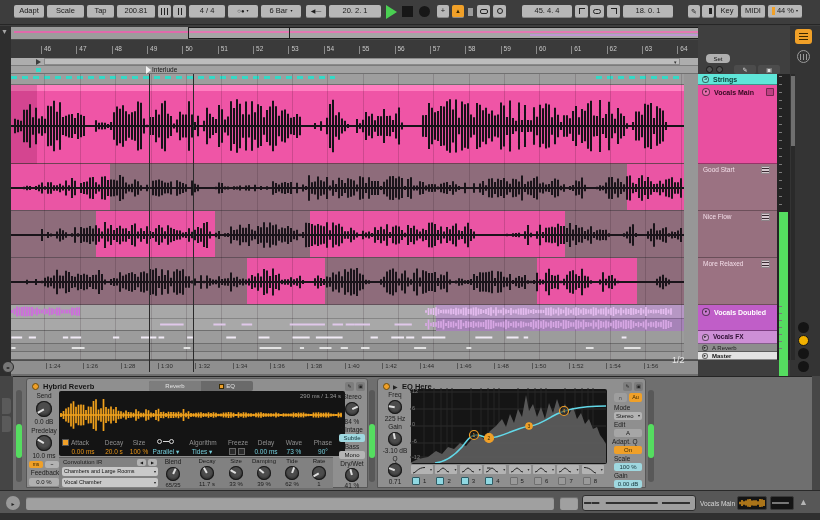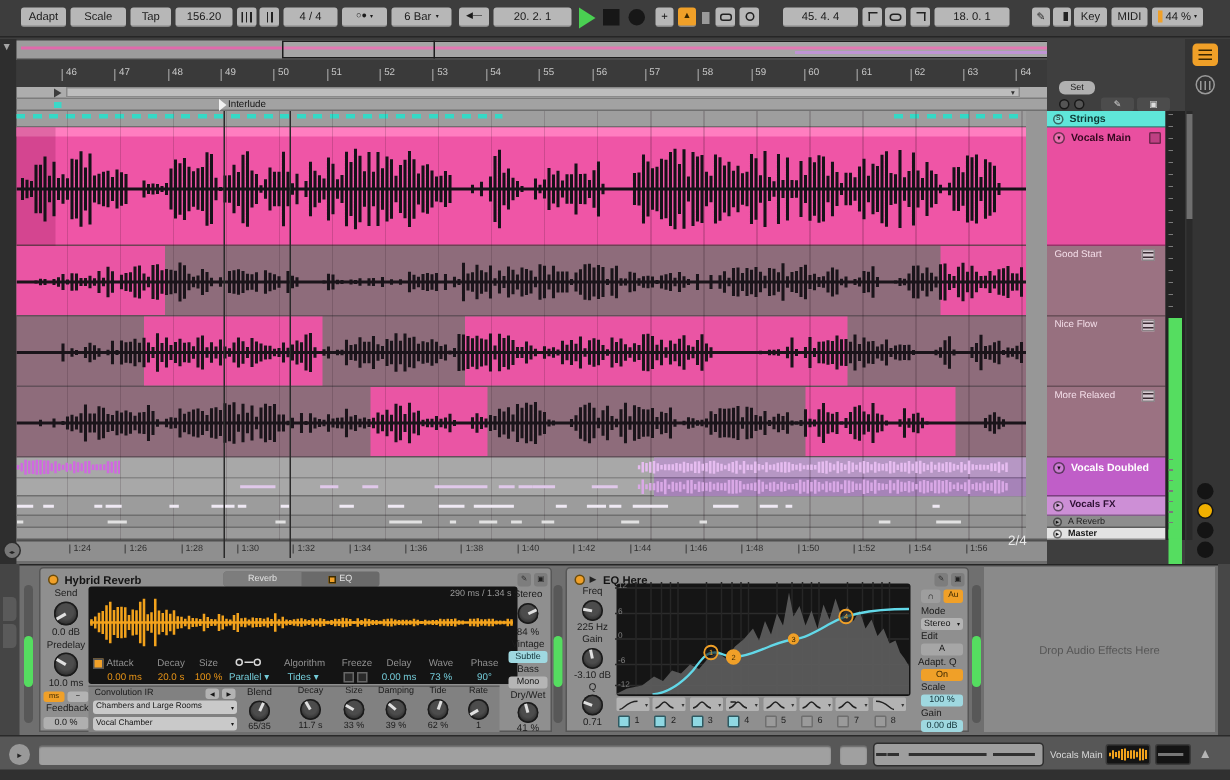--- a/index.html
+++ b/index.html
@@ -34,21 +34,21 @@
 </style>
 </head>
 <body>
 
 <div id="app">
 
   <div class="abs" style="left:0;top:0;width:820px;height:25px;background:#3d3d3d;border-bottom:1px solid #262626"></div>
   <div class="tbtn" style="left:14px;top:5px;width:30px">Adapt</div>
   <div class="tbtn" style="left:47px;top:5px;width:37px">Scale</div>
   <div class="tbtn" style="left:87px;top:5px;width:27px">Tap</div>
-  <div class="tbtn" style="left:117px;top:5px;width:38px">156.20</div>
+  <div class="tbtn" style="left:117px;top:5px;width:38px">200.81</div>
   <div class="tbtn" style="left:158px;top:5px;width:13px">
       <span style="width:7px;height:7px;background:repeating-linear-gradient(90deg,#222 0 1px,transparent 1px 3px)"></span>
     </div>
   <div class="tbtn" style="left:173px;top:5px;width:13px">
       <span style="width:7px;height:7px;background:repeating-linear-gradient(90deg,transparent 0 2px,#222 2px 3px)"></span>
     </div>
   <div class="tbtn" style="left:189px;top:5px;width:36px">4 / 4</div>
   <div class="tbtn" style="left:228px;top:5px;width:30px;gap:2px">
       <span style="font-size:6px">○●</span>
       <span style="font-size:4px">▾</span>
@@ -168,21 +168,21 @@
   <div class="abs" style="left:11px;top:352px;width:673px;height:8px;background:#9b9b9b;border-bottom:1px solid #5a5a5a"></div>
 
   <div class="abs" style="left:684px;top:74px;width:14px;height:286px;background:#979797;border-bottom:1px solid #5a5a5a"></div>
 
   <div class="abs" style="left:11px;top:74px;width:673px;height:286px;z-index:5;pointer-events:none;background:repeating-linear-gradient(90deg,transparent 0 33.5px,rgba(25,8,18,.16) 33.5px 34.5px,transparent 34.5px 35.35px)"></div>
 
   <div class="abs" style="left:149px;top:74px;width:1px;height:298px;background:#2a2a2a;z-index:7"></div>
   <div class="abs" style="left:193px;top:74px;width:1px;height:298px;background:#2a2a2a;z-index:7"></div>
 
   <div class="abs" id="time-ruler" style="left:11px;top:360px;width:687px;height:14px;background:#8f8f8f;border-top:1px solid #4f4f4f"></div>
-  <div class="abs" style="left:672px;top:355px;font-size:9px;color:#e8e8e8;z-index:8">2/4</div>
+  <div class="abs" style="left:672px;top:355px;font-size:9px;color:#e8e8e8;z-index:8">1/2</div>
   <div class="abs" style="left:2px;top:361px;width:12px;height:12px;border-radius:50%;background:#777;border:1px solid #2c2c2c;display:flex;align-items:center;justify-content:center;font-size:4px;color:#222">◂▸</div>
   <div class="abs" style="left:11px;top:374px;width:687px;height:2px;background:#6e6e6e"></div>
 
   <div class="abs" style="left:698px;top:26px;width:92px;height:48px;background:#3f3f3f">
     <div class="vbox" style="left:8px;top:28px;width:24px;height:9px;border-radius:4px;background:#b0b0b0">Set</div>
     <div class="abs" style="left:8px;top:40px;width:7px;height:7px;border-radius:50%;border:1px solid #181818;background:#555"></div>
     <div class="abs" style="left:18px;top:40px;width:7px;height:7px;border-radius:50%;border:1px solid #181818;background:#555"></div>
     <div class="minibtn" style="left:36px;top:39px;width:22px;height:9px;background:#4c4c4c">
         <span style="font-size:6px;color:#ddd">✎</span>
       </div>
@@ -403,23 +403,20 @@
     <div class="lbl" style="left:236px;top:43px;width:28px;text-align:left">Edit</div>
     <div class="vbox" style="left:236px;top:50px;width:28px;height:8px;background:#a6a6a6">A</div>
     <div class="lbl" style="left:234px;top:60px;width:32px;text-align:left">Adapt. Q</div>
     <div class="vbox orbox" style="left:236px;top:67px;width:28px;height:8px">On</div>
     <div class="lbl" style="left:236px;top:77px;width:28px;text-align:left">Scale</div>
     <div class="vbox cybox" style="left:236px;top:84px;width:28px;height:8px">100 %</div>
     <div class="lbl" style="left:236px;top:94px;width:28px;text-align:left">Gain</div>
     <div class="vbox cybox" style="left:236px;top:101px;width:28px;height:8px">0.00 dB</div>
   </div>
 
-  <div class="abs" style="left:656px;top:378px;width:154px;height:110px;background:#8a8a8a;display:flex;align-items:center;justify-content:center">
-    <span style="font-size:7.5px;color:#565656">Drop Audio Effects Here</span>
-  </div>
   <div class="abs" style="left:812px;top:376px;width:8px;height:114px;background:#474747"></div>
 
   <div class="abs" style="left:0;top:490px;width:820px;height:30px;background:#575757;border-top:1px solid #2a2a2a"></div>
   <div class="abs" style="left:6px;top:496px;width:14px;height:14px;border-radius:50%;background:#999;display:flex;align-items:center;justify-content:center;font-size:6px;color:#222">▸</div>
   <div class="abs" style="left:26px;top:497px;width:528px;height:13px;background:#a0a0a0;border-radius:2px;box-shadow:inset 0 1px 1px rgba(0,0,0,.35)"></div>
   <div class="abs" style="left:560px;top:497px;width:18px;height:13px;background:#a0a0a0;border-radius:2px;box-shadow:inset 0 1px 1px rgba(0,0,0,.35)"></div>
   <div class="abs" style="left:582px;top:495px;width:114px;height:16px;background:#9e9e9e;border:1px solid #2e2e2e;border-radius:3px"></div>
   <div class="abs" style="left:700px;top:500px;font-size:6.5px;color:#d8d8d8">Vocals Main</div>
   <div class="abs" style="left:737px;top:496px;width:30px;height:14px;background:#141414;border-radius:2px;border:1px solid #3a3a3a"></div>
   <div class="abs" style="left:770px;top:496px;width:24px;height:14px;background:#141414;border-radius:2px;border:1px solid #3a3a3a"></div>

